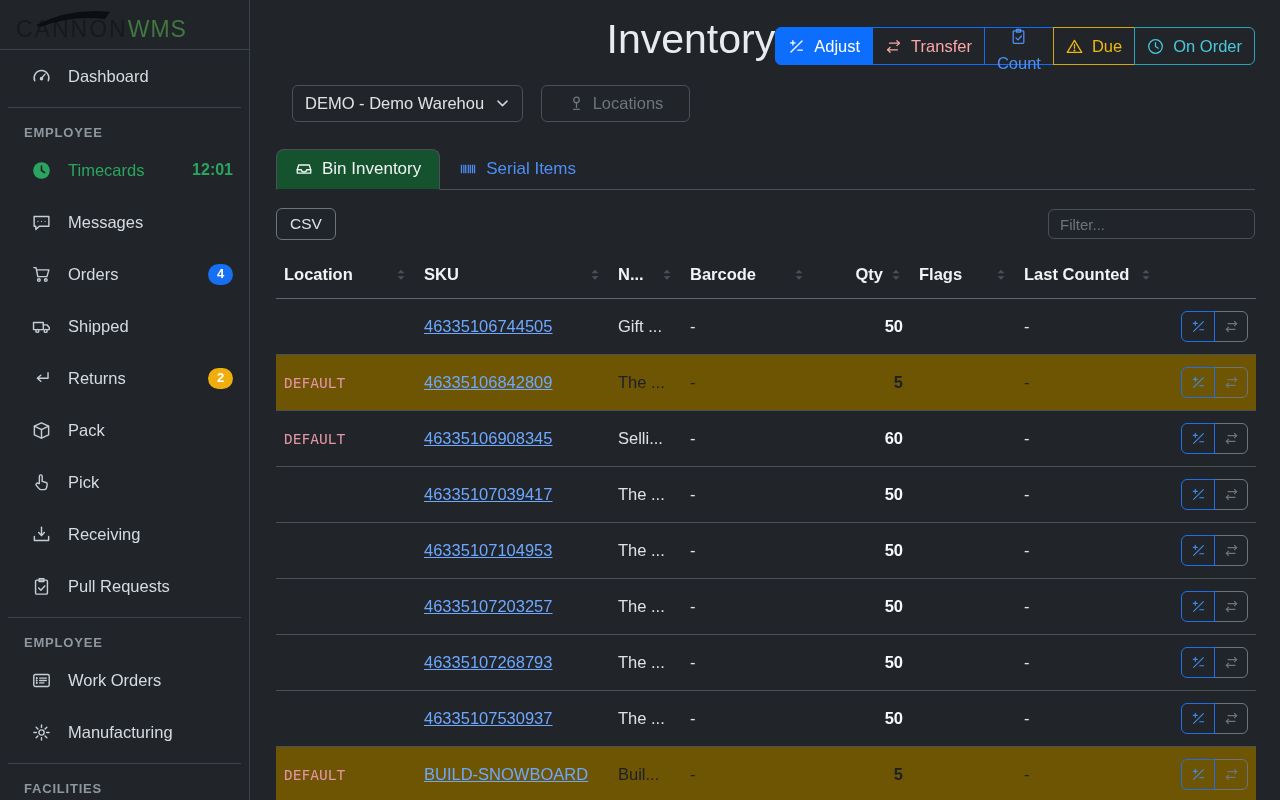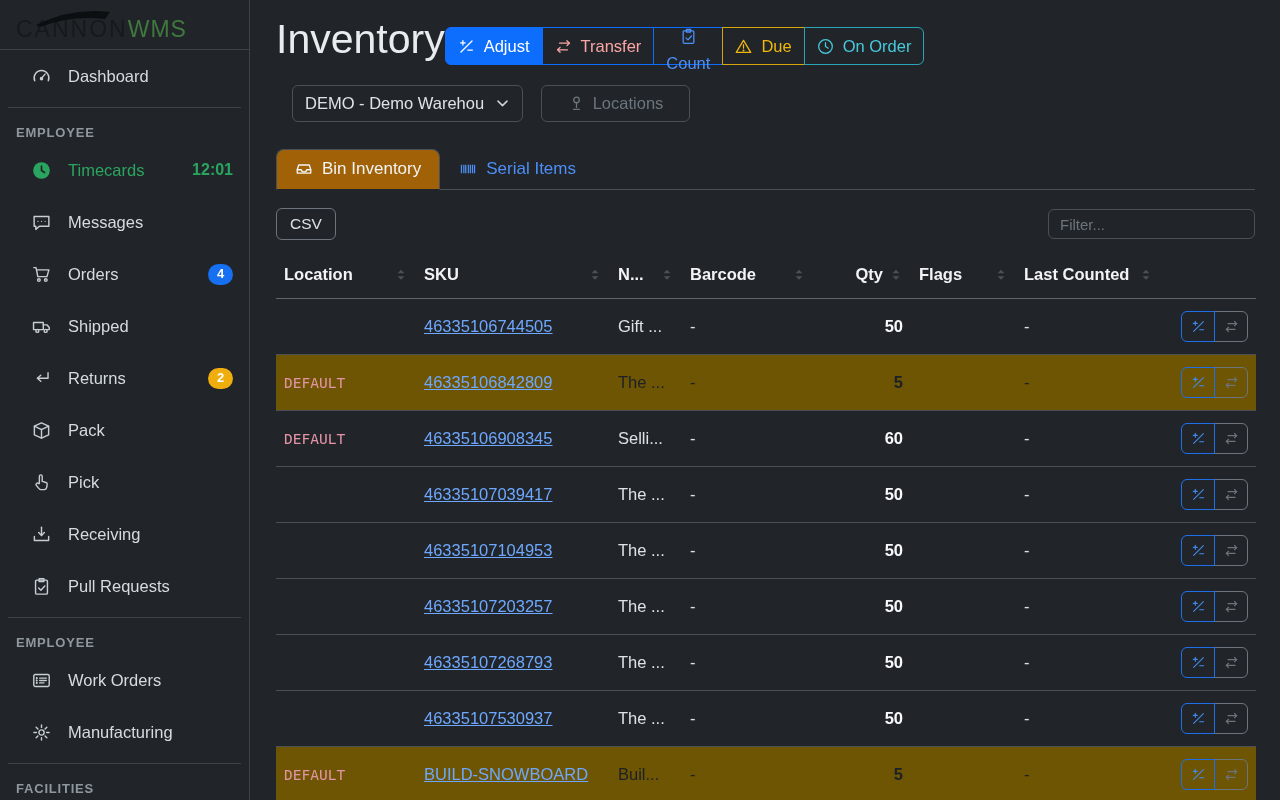--- a/index.html
+++ b/index.html
@@ -24,21 +24,21 @@
     position: relative; white-space: nowrap;
   }
   .logo-primary {
     font-size: 23px; letter-spacing: 2px; color: #16191d; font-weight: 500;
   }
   .logo-secondary {
     font-size: 23px; letter-spacing: 1px; color: #41783f; font-weight: 500;
   }
   .logo svg.cannon-swoosh { position: absolute; left: 34px; top: 8px; }
   .section-label {
-    padding: 12px 0 4px 16px;
+    padding: 12px 0 4px 24px;
     font-size: 13px; font-weight: 700; letter-spacing: 0.8px;
     color: #8f979e;
   }
   .divider { border-top: 1px solid #3d434a; margin: 5px 8px; }
   .nav-item {
     display: flex; align-items: center; gap: 17px;
     padding: 13px 16px 13px 32px; cursor: pointer;
     color: #d5dbe0; line-height: 26px;
   }
   .nav-item .icon { display: inline-flex; width: 19px; height: 19px; color: #c6cdd3; }
@@ -47,21 +47,21 @@
   .nav-label { font-size: 16.5px; }
   .nav-meta { margin-left: auto; font-weight: 700; color: #2aa55f; font-size: 16px; }
   .badge {
     margin-left: auto; min-width: 25px; height: 21px; border-radius: 11px;
     color: #fff; font-size: 13px; font-weight: 700;
     display: inline-flex; align-items: center; justify-content: center; padding: 0 7px;
   }
 
   
   .main { flex: 1; padding: 16px 25px 0 26px; overflow: hidden; }
-  .page-header { display: flex; justify-content: flex-start; align-items: flex-start; }
+  .page-header { display: flex; justify-content: flex-end; align-items: flex-start; }
   h1.page-title { margin: 0; font-size: 41px; font-weight: 500; color: #e9ecef; line-height: 1.15; }
 
   .btn-group { display: flex; margin-top: 11px; }
   .hbtn {
     height: 38px; padding: 0 12px; display: inline-flex; align-items: center; gap: 9px;
     background: transparent; border: 1px solid #0d6efd; font-size: 16.5px;
     cursor: pointer; margin-left: -1px; font-family: inherit;
   }
   .hbtn:first-child { border-top-left-radius: 6px; border-bottom-left-radius: 6px; margin-left: 0; }
   .hbtn:last-child { border-top-right-radius: 6px; border-bottom-right-radius: 6px; }
@@ -87,21 +87,21 @@
 
   .tabs { display: flex; margin-top: 27px; border-bottom: 1px solid #495057; }
   .tab {
     display: inline-flex; align-items: center; gap: 9px;
     padding: 9px 18px 10px 18px; font-size: 17px; cursor: pointer; color: #4d8ef7;
     border: 1px solid transparent; margin-bottom: -1px;
   }
   .tab .icon { display: inline-flex; width: 18px; height: 18px; }
   .tab .icon svg { width: 18px; height: 18px; }
   .tab.active {
-    color: #f1f3f5; background: #a16207;
+    color: #f1f3f5; background: #14532d;
     border-color: #495057 #495057 #212529 #495057;
     border-radius: 8px 8px 0 0;
   }
 
   .toolbar { display: flex; justify-content: space-between; align-items: center; margin-top: 18px; }
   .csv-btn {
     padding: 6px 13px; border: 1px solid #6c757d; border-radius: 6px;
     background: transparent; color: #dee2e6; font-size: 15.5px; cursor: pointer; font-family: inherit;
   }
   .filter-input {

